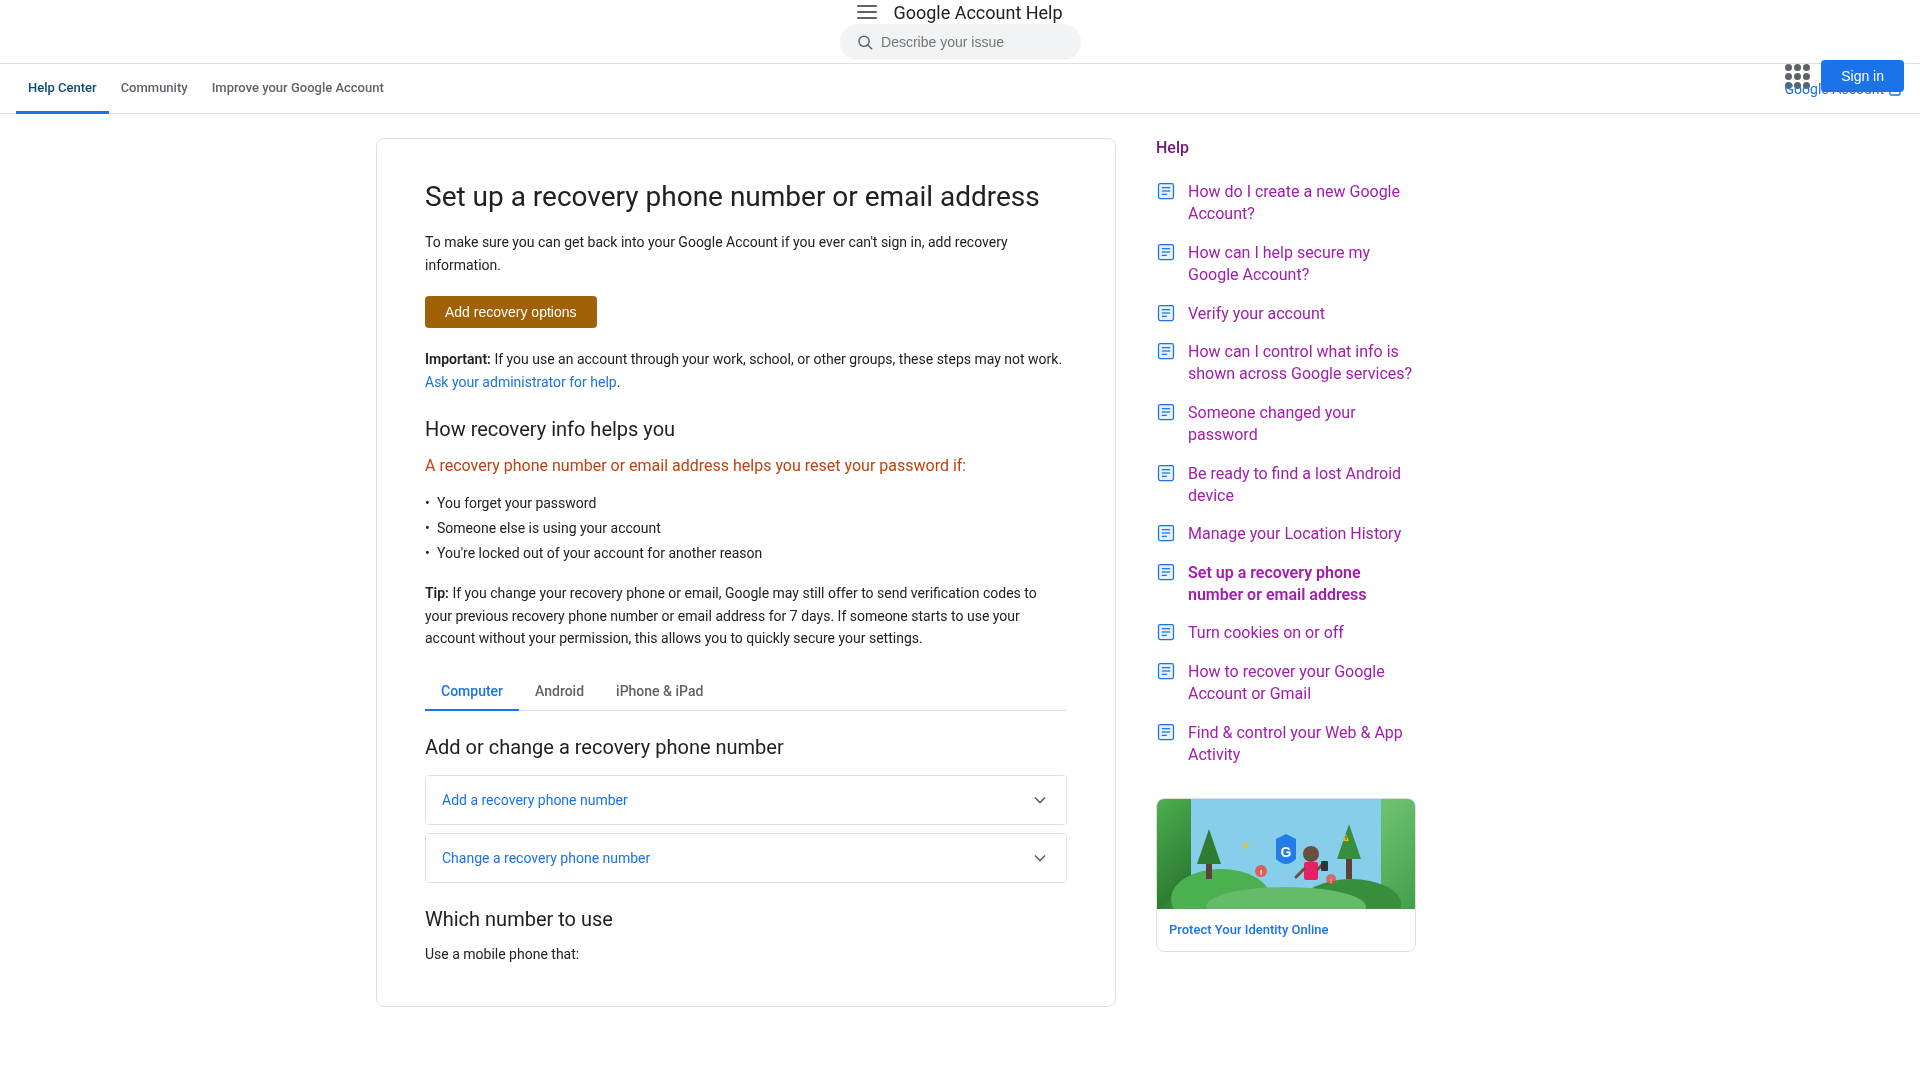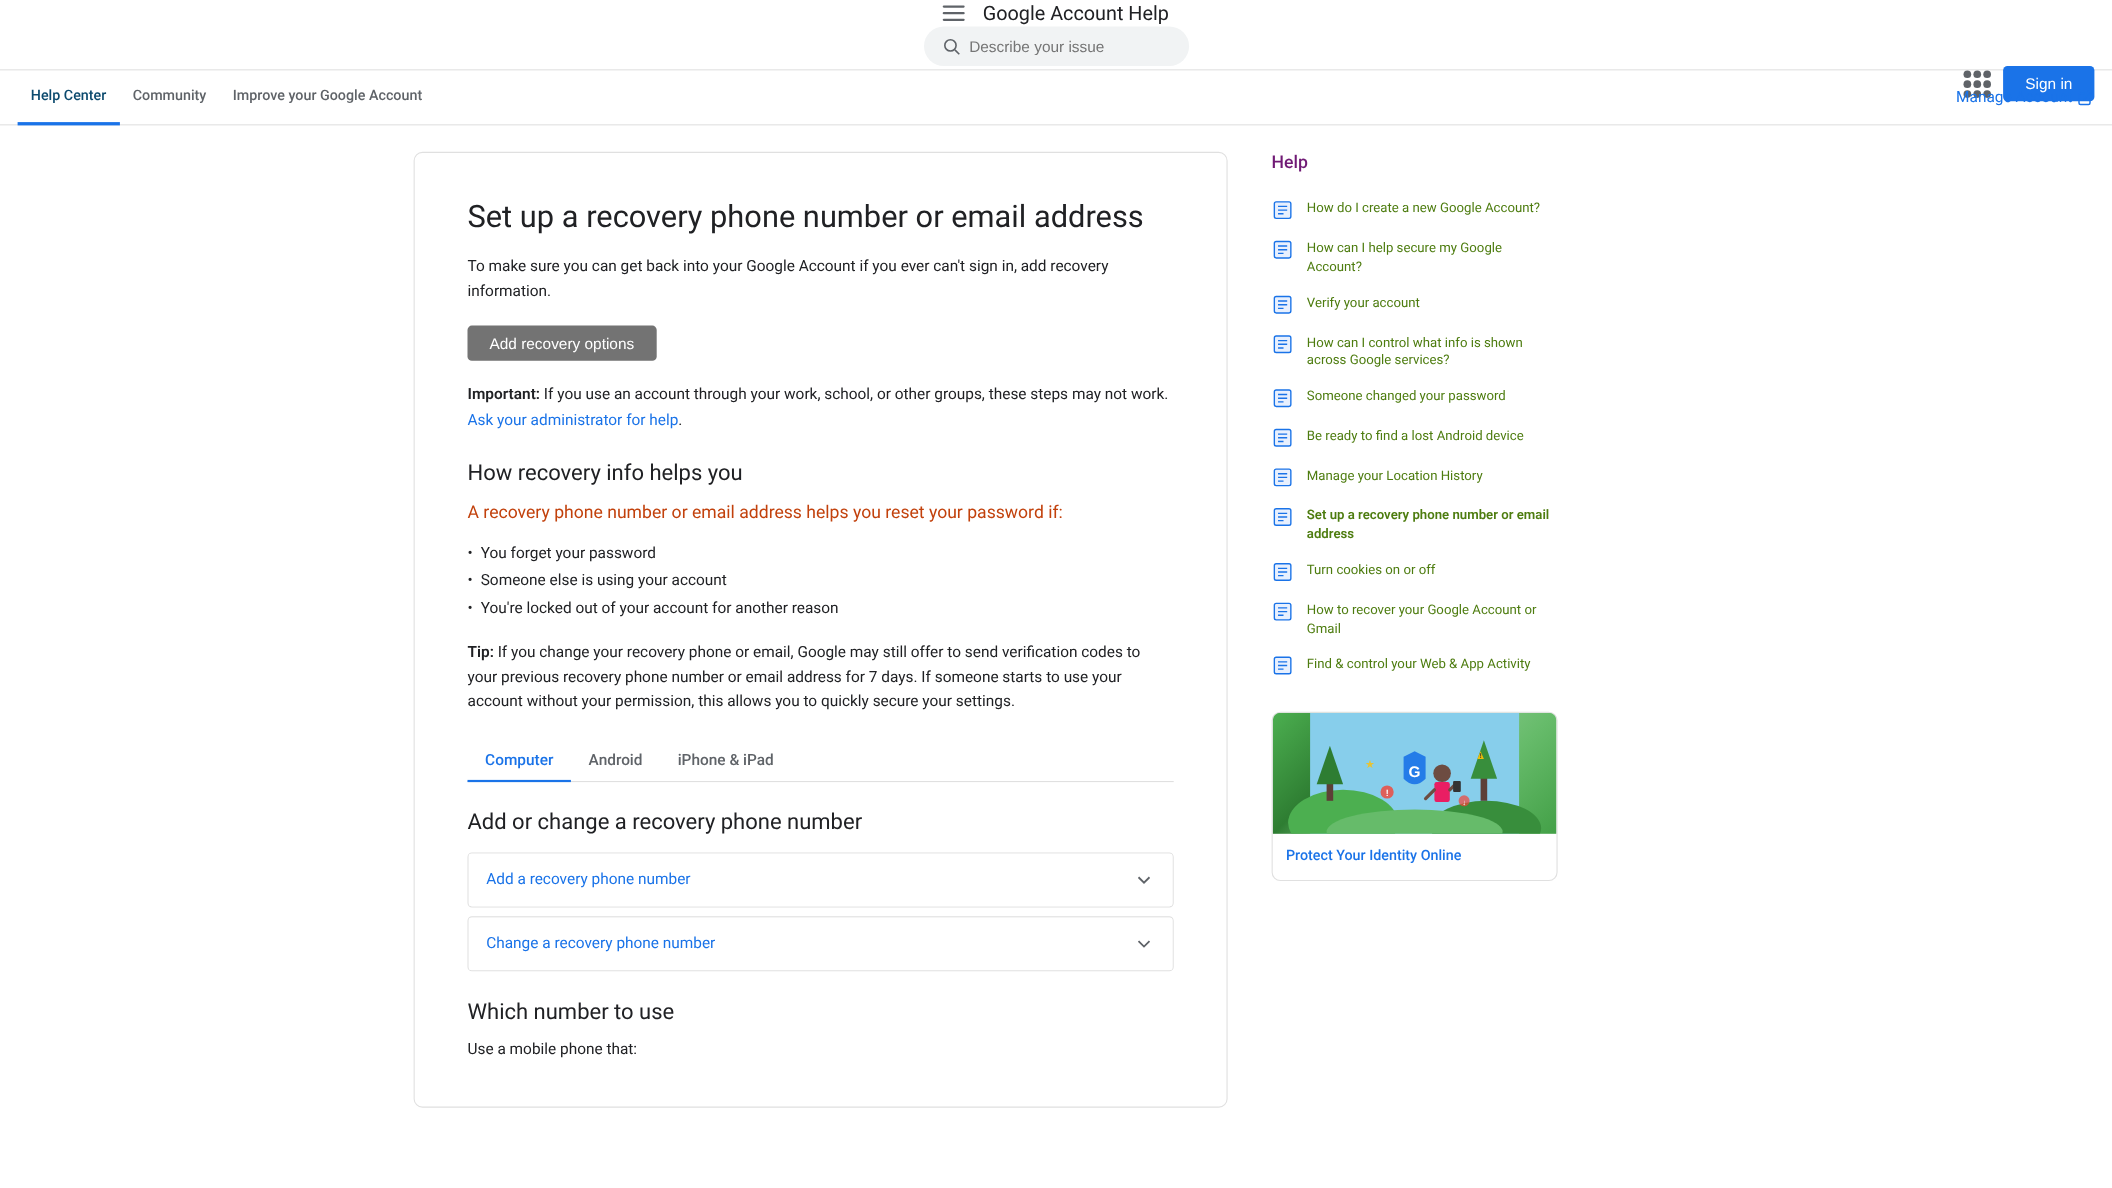--- a/index.html
+++ b/index.html
@@ -145,21 +145,21 @@
       line-height: 1.3;
       margin-bottom: 16px;
     }
     .article-intro {
       font-size: 14px;
       color: #202124;
       line-height: 1.6;
       margin-bottom: 20px;
     }
     .add-recovery-btn {
-      background: #737373;
+      background: #a16207;
       color: #fff;
       border: none;
       border-radius: 4px;
       padding: 8px 20px;
       font-size: 14px;
       font-weight: 500;
       cursor: pointer;
       margin-bottom: 20px;
       display: inline-block;
     }
@@ -294,22 +294,22 @@
     }
     .help-item {
       display: flex;
       align-items: flex-start;
       gap: 12px;
       padding: 8px 0;
       cursor: pointer;
       text-decoration: none;
     }
     .help-item-text {
-      font-size: 12px;
-      color: #4d7c0f;
+      font-size: 16px;
+      color: #a21caf;
       line-height: 1.4;
     }
     .help-item.active .help-item-text {
       font-weight: 600;
     }
 
     
     .identity-card {
       margin-top: 24px;
       border: 1px solid #e0e0e0;
@@ -377,21 +377,21 @@
     <button class="sign-in-btn">Sign in</button>
   </div>
 </header>
 
 <nav class="nav-tabs">
   <a class="nav-tab active" href="#">Help Center</a>
   <a class="nav-tab" href="#">Community</a>
   <a class="nav-tab" href="#">Improve your Google Account</a>
   <div class="nav-right">
     <a class="google-account-nav" href="#">
-      <span>Manage Account</span>
+      <span>Google Account</span>
       <svg width="16" height="16" viewBox="0 0 24 24" fill="none" stroke="#1a73e8" stroke-width="2">
         <path d="M18 13v6a2 2 0 0 1-2 2H5a2 2 0 0 1-2-2V8a2 2 0 0 1 2-2h6"></path>
         <polyline points="15 3 21 3 21 9"></polyline>
         <line x1="10" y1="14" x2="21" y2="3"></line>
       </svg>
     </a>
   </div>
 </nav>
 
 <div class="main-layout">

